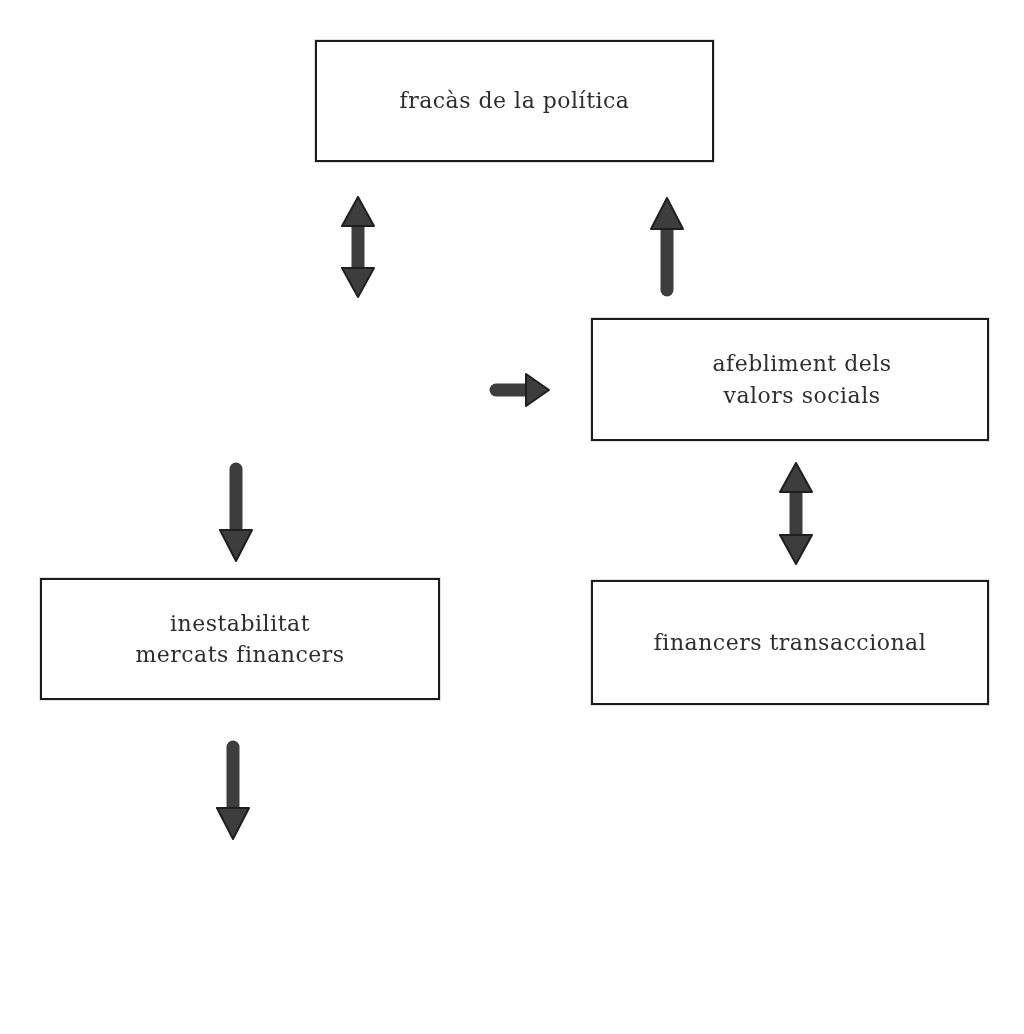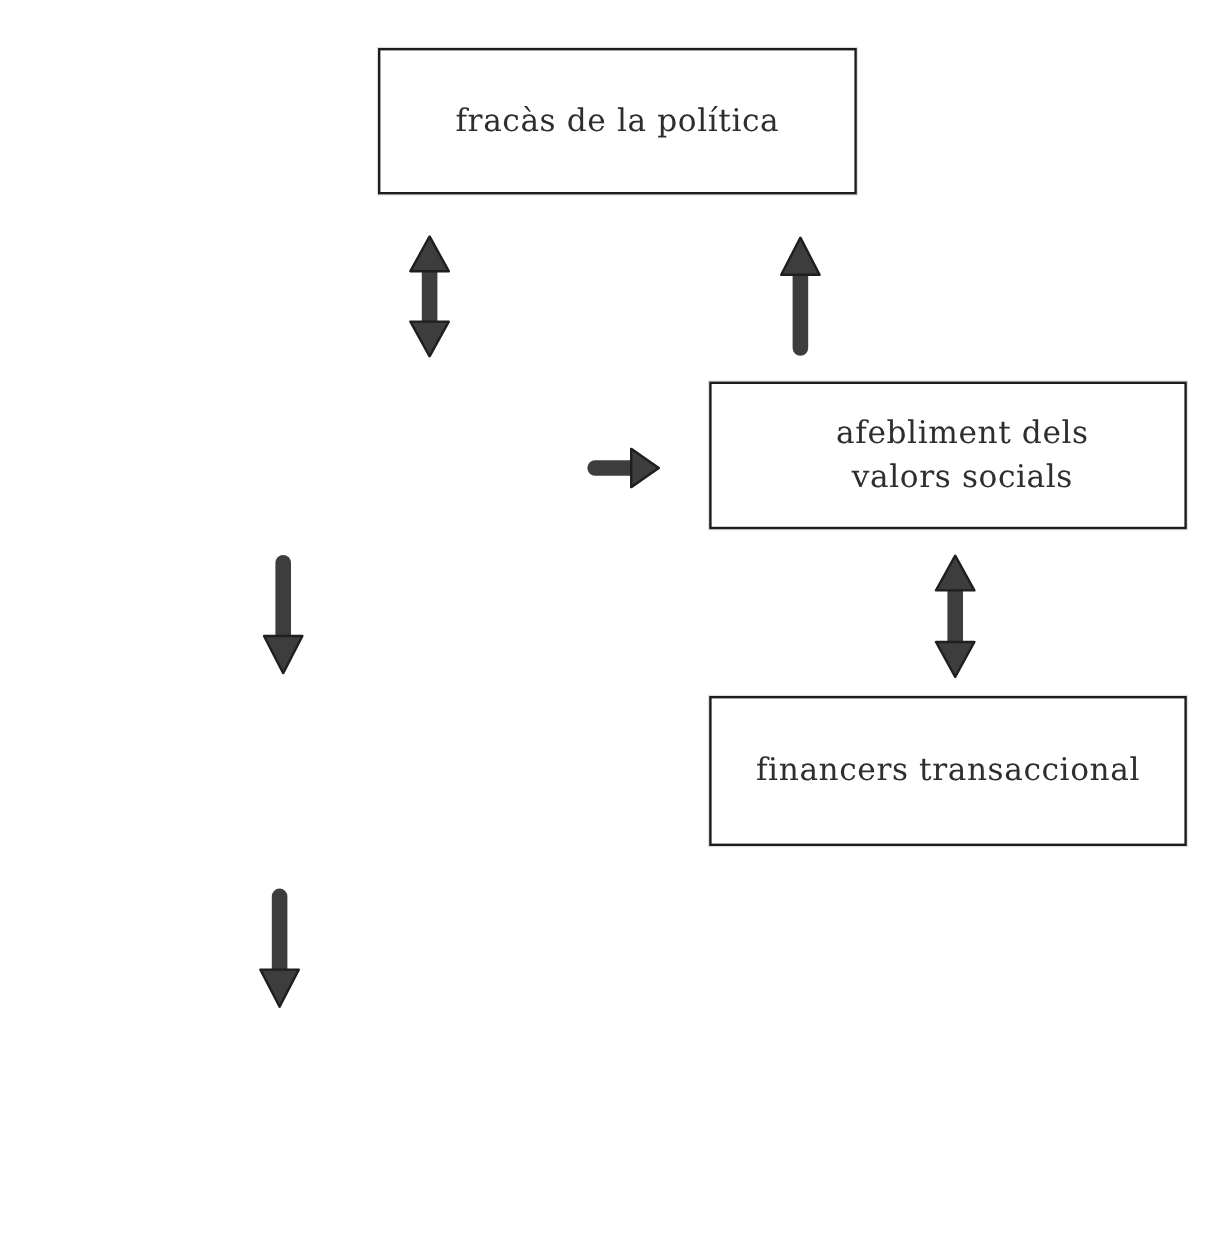--- a/index.html
+++ b/index.html
@@ -21,21 +21,21 @@
   }
   .node {
     position: absolute;
     border: 2px solid var(--box-border);
     background: var(--bg);
     display: flex;
     align-items: center;
     justify-content: center;
     text-align: center;
     color: var(--text);
-    font-size: 26px;
+    font-size: 22px;
     line-height: 1.42;
     box-shadow: 0 0 0 1px rgba(0,0,0,0.12);
   }
   .node .label { white-space: pre-line; letter-spacing: 0.5px; }
 
   #node-fracas       { left: 315px; top: 40px;  width: 399px; height: 122px; }
   #node-primacia     { left: 40px;  top: 317px; width: 400px; height: 125px; }
   #node-afebliment   { left: 591px; top: 318px; width: 398px; height: 123px; padding-left: 24px; }
   #node-inestabilitat{ left: 40px;  top: 578px; width: 400px; height: 122px; }
   #node-societat     { left: 591px; top: 580px; width: 398px; height: 125px; }
@@ -70,20 +70,24 @@
   <div class="node" id="node-fracas">
     <span class="label">fracàs de la política</span>
   </div>
 
 
   <div class="node" id="node-afebliment">
     <span class="label">afebliment dels
 valors socials</span>
   </div>
 
+  <div class="node" id="node-inestabilitat">
+    <span class="label">inestabilitat
+mercats financers</span>
+  </div>
 
   <div class="node" id="node-societat">
     <span class="label">financers transaccional</span>
   </div>
 
 
   <div class="arrow" id="arrow-primacia-fracas">
     <svg viewBox="0 0 36 102">
       <line x1="18" y1="27" x2="18" y2="75"></line>
       <polygon points="2,30 34,30 18,1"></polygon>

